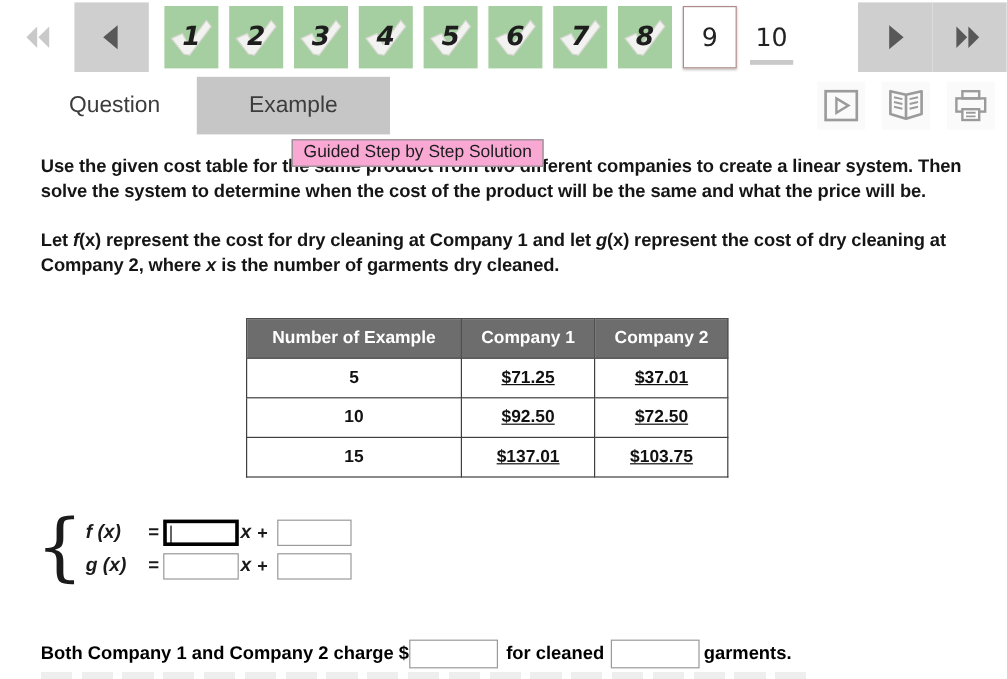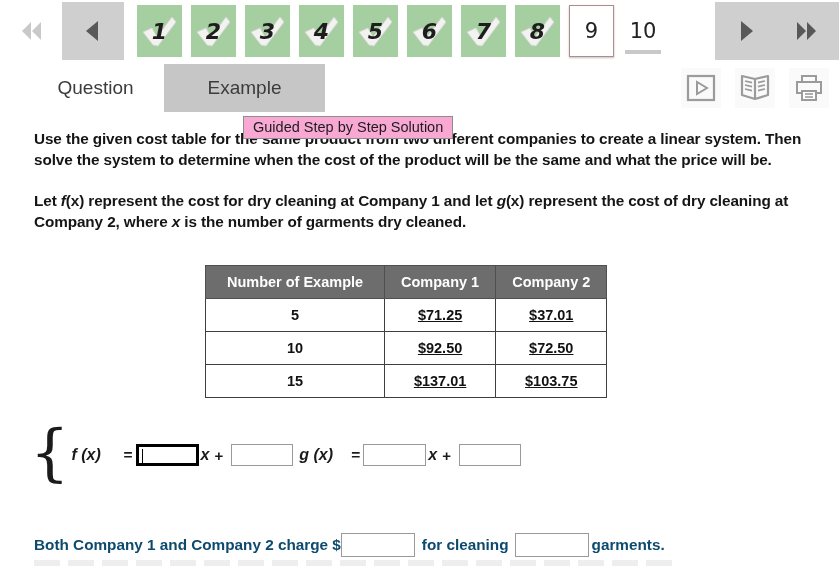--- a/index.html
+++ b/index.html
@@ -201,21 +201,21 @@
   }
   .brace {
     font-size: 62px;
     line-height: 48px;
     font-family: "DejaVu Serif", serif;
     color: #1b1b1b;
     margin-right: 2px;
     margin-top: -4px;
     font-weight: 300;
   }
-  .eqrows { display: flex; flex-direction: row; gap: 6px; }
+  .eqrows { display: flex; flex-direction: column; gap: 6px; }
   .eqrow {
     display: flex;
     align-items: center;
     font-size: 15.5px;
     font-weight: bold;
   }
   .eqlabel {
     font-style: italic;
     font-size: 16px;
     min-width: 52px;
@@ -251,21 +251,21 @@
 
   
   .final {
     position: absolute;
     left: 34px;
     top: 533px;
     display: flex;
     align-items: center;
     font-size: 15.3px;
     font-weight: 600;
-    color: #0c4a6e;
+    color: #000000;
   }
   .final .box {
     height: 24px;
   }
   .final .fb1 { width: 74px; }
   .final .fb2 { width: 74px; margin: 0 3px 0 6px; }
 
   .ghost-row {
     position: absolute;
     left: 34px;
@@ -475,18 +475,18 @@
       <span class="plus">+</span>
       <span class="box b-int"></span>
     </div>
 
   </div>
 </div>
 
 <div class="final">
   <span>Both Company 1 and Company 2 charge $</span>
   <span class="box fb1"></span>
-  <span style="margin:0 0 0 7px">for cleaning</span>
+  <span style="margin:0 0 0 7px">for cleaned</span>
   <span class="box fb2"></span>
   <span>garments.</span>
 </div>
 
 <div class="ghost-row"></div>
 
 </body></html>

